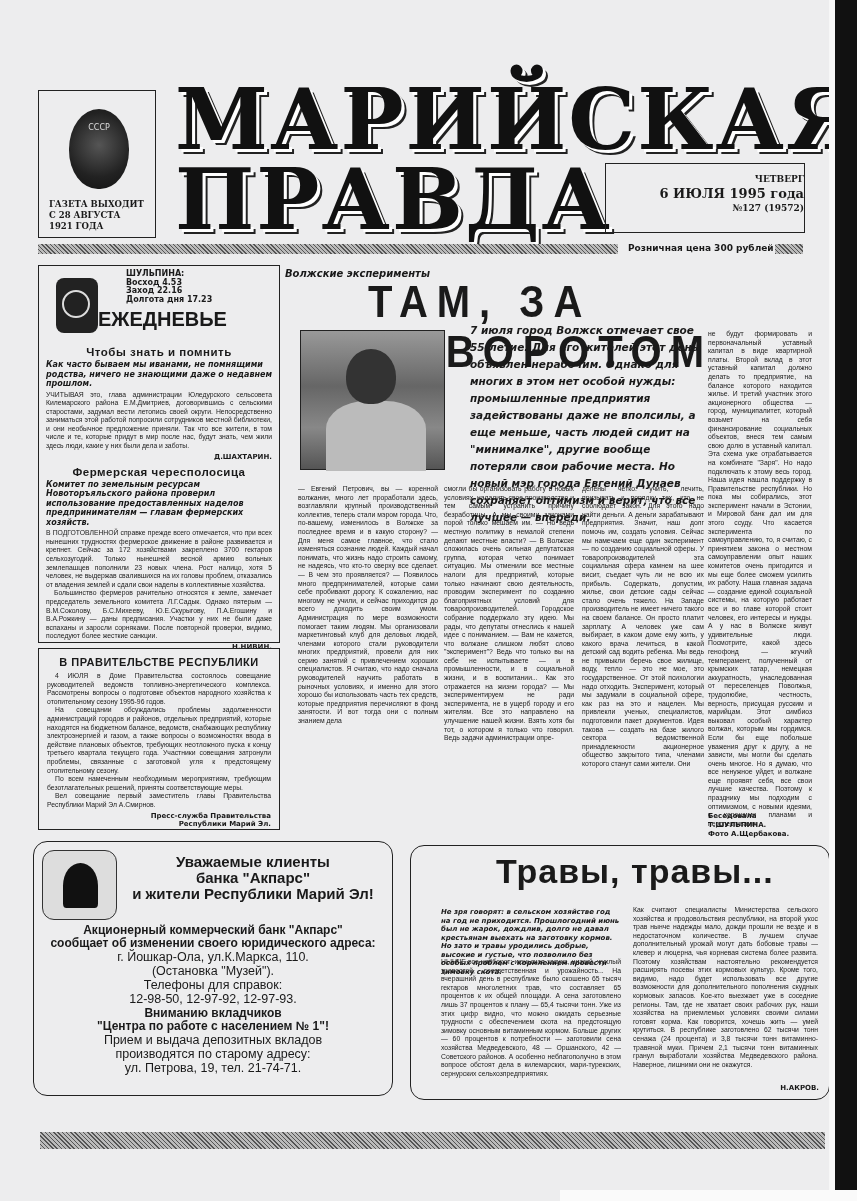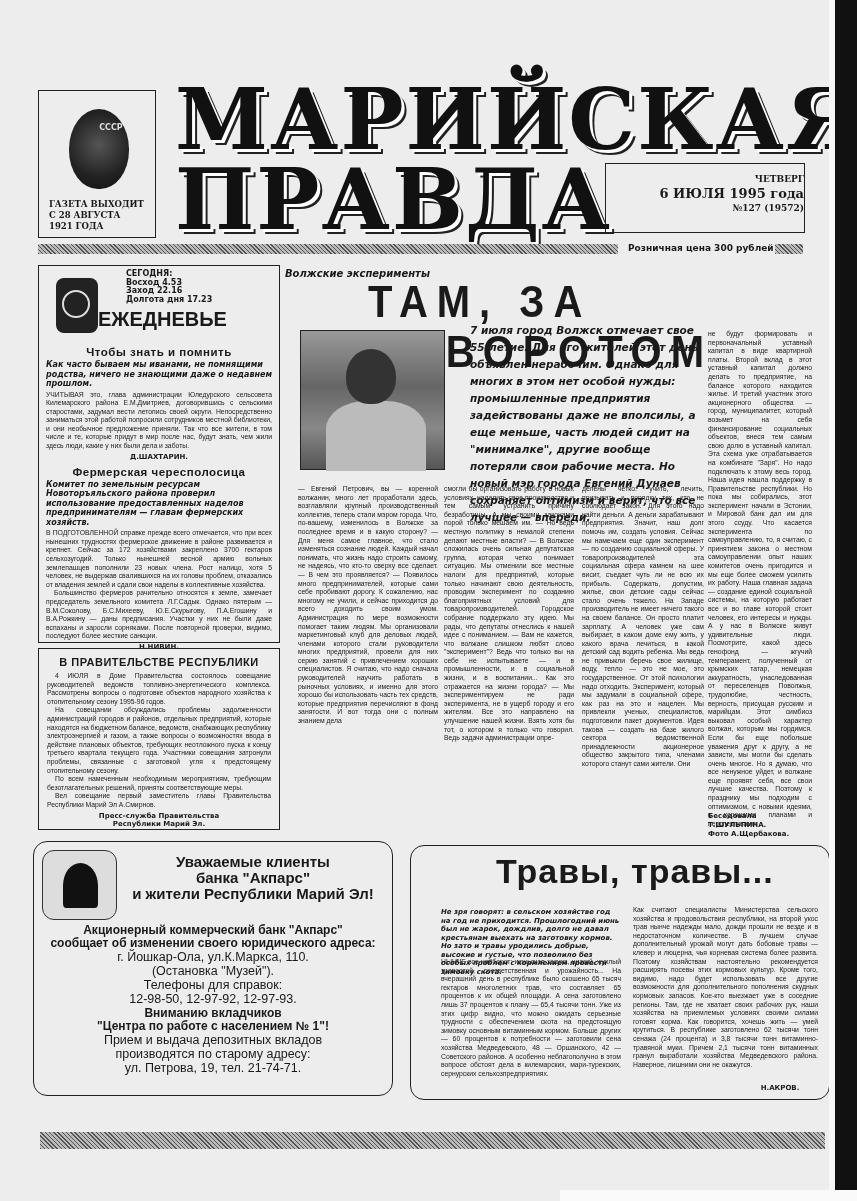--- a/index.html
+++ b/index.html
@@ -3,35 +3,35 @@
 <meta charset="utf-8">
 <style>
 *{box-sizing:border-box;margin:0;padding:0}
 body{width:857px;height:1201px;background:#e9e9ea;font-family:"DejaVu Sans",sans-serif;color:#1a1a1a;position:relative;overflow:hidden}
 .page{position:absolute;left:0;top:0;width:840px;height:1201px;background:#ededee}
 .rightedge{position:absolute;left:835px;top:0;width:22px;height:1201px;background:#111}
 .rightedge2{position:absolute;left:829px;top:0;width:6px;height:1201px;background:#f7f7f7}
 .hatch{background:repeating-linear-gradient(45deg,#555 0 1px,#bbb 1px 3px)}
 .masthead-box{position:absolute;left:38px;top:90px;width:118px;height:148px;border:1px solid #222}
 .emblem{position:absolute;left:30px;top:18px;width:60px;height:80px;border-radius:50% 50% 48% 48%;background:radial-gradient(circle at 50% 45%,#555 0,#222 60%,#111 100%)}
-.emblem span{position:absolute;top:14px;left:12px;width:60px;text-align:center;color:#ddd;font-size:8px;font-weight:bold}
+.emblem span{position:absolute;top:14px;left:0;width:60px;text-align:center;color:#ddd;font-size:8px;font-weight:normal}
 .since{position:absolute;left:10px;top:108px;font-family:"DejaVu Serif",serif;font-size:8.5px;font-weight:bold;line-height:11px}
 .title{position:absolute;left:175px;top:80px;font-family:"DejaVu Serif",serif;font-weight:900;font-size:84px;line-height:80px;letter-spacing:2px;color:#111;text-shadow:3px 3px 0 #fff,5px 5px 0 #222}
 .datebox{position:absolute;left:605px;top:163px;width:200px;height:70px;border:1px solid #222;text-align:right;font-family:"DejaVu Serif",serif;font-weight:bold}
 .datebox .d1{font-size:9px;margin-top:10px}
 .datebox .d2{font-size:13px;margin-top:2px}
 .datebox .d3{font-size:9px;margin-top:2px}
 .hbar{position:absolute;left:38px;top:244px;width:580px;height:10px}
 .hbar2{position:absolute;left:775px;top:244px;width:28px;height:10px}
 .price{position:absolute;left:628px;top:243px;font-size:9px;font-weight:bold}
 .box{position:absolute;border:1.5px solid #222}
 .sec-title{text-align:center;font-family:"Liberation Sans",sans-serif;font-weight:bold;font-size:11.5px;letter-spacing:.5px}
 .lead{font-style:italic;font-weight:bold;font-size:8px;line-height:9.5px;margin:2px 0}
 .txt{font-size:6.8px;line-height:8.6px;text-align:justify;font-family:"Liberation Sans",sans-serif}
-.sig{text-align:center;font-weight:bold;font-size:7px;margin-top:2px}
+.sig{text-align:right;font-weight:bold;font-size:7px;margin-top:2px}
 .col{position:absolute}
 .headline{position:absolute;left:368px;top:282px;font-family:"Liberation Sans",sans-serif;font-weight:900;font-size:40px;letter-spacing:9px;transform:scaleY(1.1)}
 .kicker{position:absolute;left:285px;top:268px;font-style:italic;font-weight:bold;font-size:10px}
 .photo{position:absolute;left:300px;top:330px;width:145px;height:140px;border:1px solid #222;background:linear-gradient(180deg,#999 0,#666 40%,#888 70%,#555 100%)}
 .photo .head{position:absolute;left:45px;top:18px;width:50px;height:55px;border-radius:50% 50% 45% 45%;background:#333}
 .photo .body{position:absolute;left:25px;top:70px;width:100px;height:70px;border-radius:40% 40% 0 0;background:#bbb}
 .intro{position:absolute;left:470px;top:322px;width:230px;font-style:italic;font-weight:bold;font-size:10.5px;line-height:17px}
 .ad{position:absolute;left:33px;top:841px;width:360px;height:255px;border:1.5px solid #222;border-radius:14px;text-align:center}
 .ad .logo{position:absolute;left:8px;top:8px;width:75px;height:70px;border:1px solid #333;border-radius:12px;background:#ddd}
 .ad .logo div{position:absolute;left:20px;top:12px;width:35px;height:45px;border-radius:50% 50% 10% 10%;background:#111}
@@ -72,21 +72,21 @@
   <div class="hbar hatch"></div>
   <div class="price">Розничная цена 300 рублей</div>
   <div class="hbar2 hatch"></div>
 
   <div class="box" style="left:38px;top:265px;width:242px;height:378px;padding:4px 7px">
     <div style="position:relative;height:72px">
       <div style="position:absolute;left:10px;top:8px;width:42px;height:55px;border-radius:8px;background:#222">
           <div style="position:absolute;left:6px;top:12px;width:28px;height:28px;border-radius:50%;border:2px solid #ddd"></div>
         </div>
       <div style="position:absolute;left:80px;top:0;font-size:8px;font-weight:bold;line-height:8.5px">
-        <div>СЕГОДНЯ:</div>
+        <div>ШУЛЬПИНА:</div>
         <div>Восход 4.53</div>
         <div>Заход 22.16</div>
         <div>Долгота дня 17.23</div>
       </div>
       <div style="position:absolute;left:52px;top:38px;font-family:'Liberation Sans',sans-serif;font-weight:900;font-size:20px">ЕЖЕДНЕВЬЕ</div>
     </div>
     <div class="sec-title" style="margin-top:4px">Чтобы знать и помнить</div>
     <div class="lead">Как часто бываем мы иванами, не помнящими родства, ничего не знающими даже о недавнем прошлом.</div>
     <div class="txt">УЧИТЫВАЯ это, глава администрации Юледурского сельсовета Килемарского района Е.М.Дмитриев, договорившись с сельскими старостами, задумал вести летопись своей округи. Непосредственно заниматься этой работой попросили сотрудников местной библиотеки, и они необычное предложение приняли. Так что все жители, в том числе и те, которые придут в мир после нас, будут знать, чем жили здесь люди, какие у них были дела и заботы.</div>
     <div class="sig">Д.ШАХТАРИН.</div>

